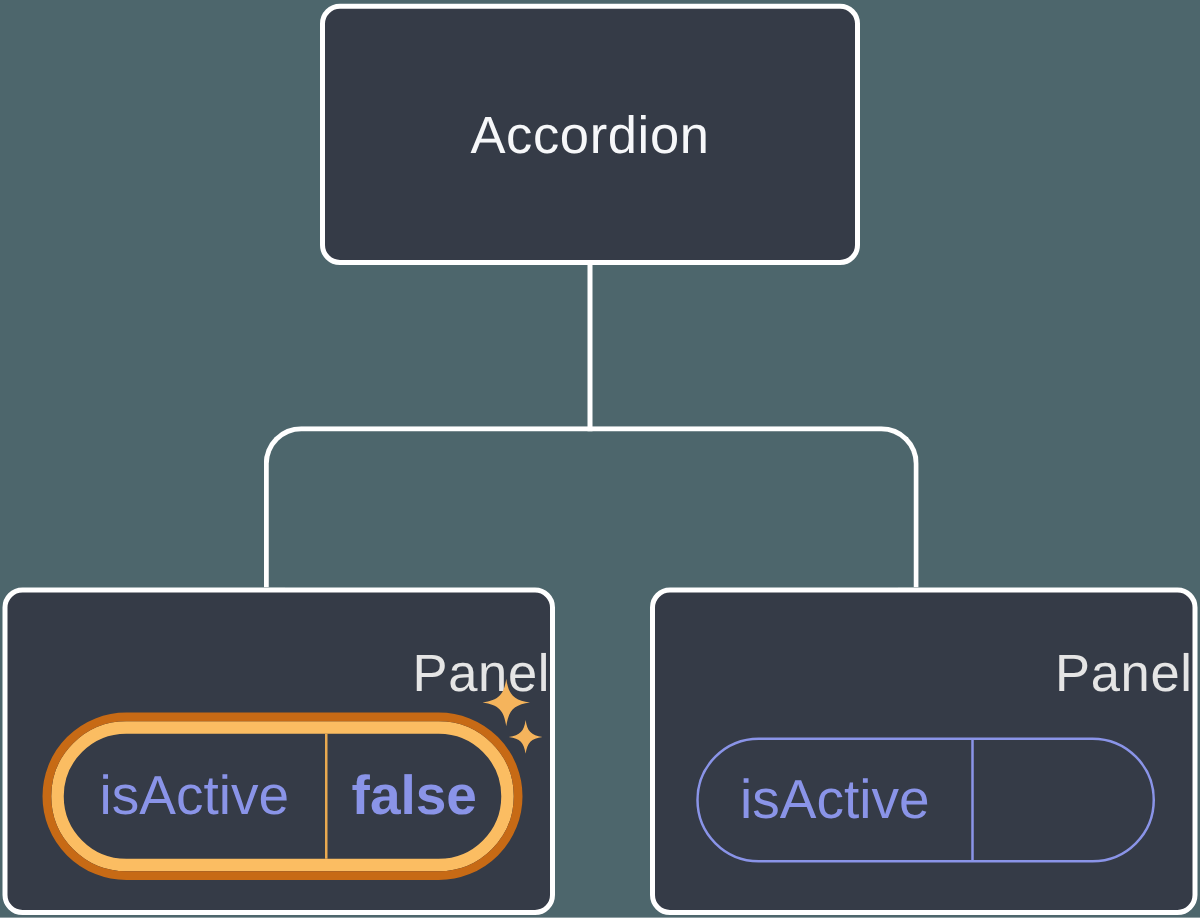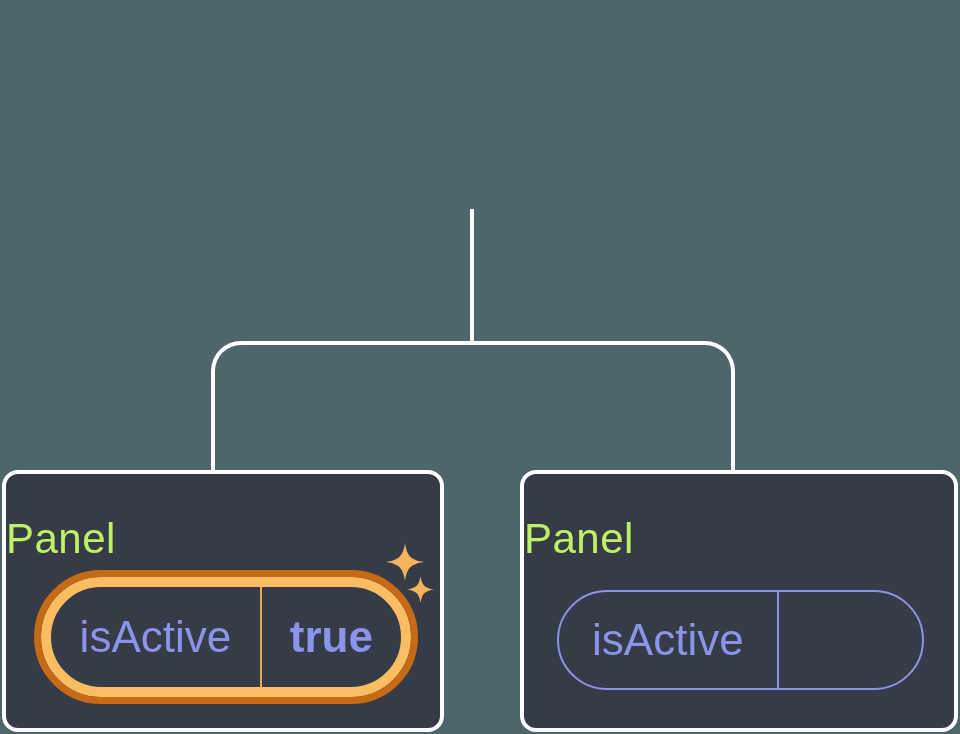--- a/index.html
+++ b/index.html
@@ -32,22 +32,22 @@
     letter-spacing: 0.5px;
     line-height: 1;
   }
   .panel-left  { left: 2px;   top: 470px; width: 442px; height: 262px; }
   .panel-right { left: 520px; top: 470px; width: 438px; height: 262px; }
 
   .panel-title {
     position: absolute;
     left: 0; right: 0;
     top: 44px;
-    text-align: left;
-    color: #bef264;
+    text-align: right;
+    color: #e5e5e5;
     font-size: 42px;
     font-weight: 500;
     letter-spacing: 0.5px;
     line-height: 1;
   }
 
   
   .connector { position: absolute; box-sizing: border-box; }
   .conn-stem {
     left: 470px; top: 209px; width: 4px; height: 136px;
@@ -102,30 +102,33 @@
   
   .sparkle { position: absolute; }
   .sparkle-large { left: 386px; top: 543px; width: 38px; height: 38px; }
   .sparkle-small { left: 407px; top: 576px; width: 27px; height: 27px; }
 </style>
 </head>
 <body>
 
 <div class="stage">
 
+  <div class="node node-root">
+    <div class="node-title">Accordion</div>
+  </div>
 
   <div class="connector conn-stem"></div>
   <div class="connector conn-staple"></div>
 
   <div class="node panel-left">
     <div class="panel-title">Panel</div>
     <div class="pill pill-active">
       <div class="pill-cell pill-cell-key">isActive</div>
       <div class="pill-divider"></div>
-      <div class="pill-cell pill-cell-value">true</div>
+      <div class="pill-cell pill-cell-value">false</div>
     </div>
   </div>
 
   <svg class="sparkle sparkle-large" viewBox="0 0 100 100">
     <path d="M50 0 C55 34 66 45 100 50 C66 55 55 66 50 100 C45 66 34 55 0 50 C34 45 45 34 50 0 Z" fill="#F5B45C"></path>
   </svg>
   <svg class="sparkle sparkle-small" viewBox="0 0 100 100">
     <path d="M50 0 C55 34 66 45 100 50 C66 55 55 66 50 100 C45 66 34 55 0 50 C34 45 45 34 50 0 Z" fill="#F5B45C"></path>
   </svg>
 

